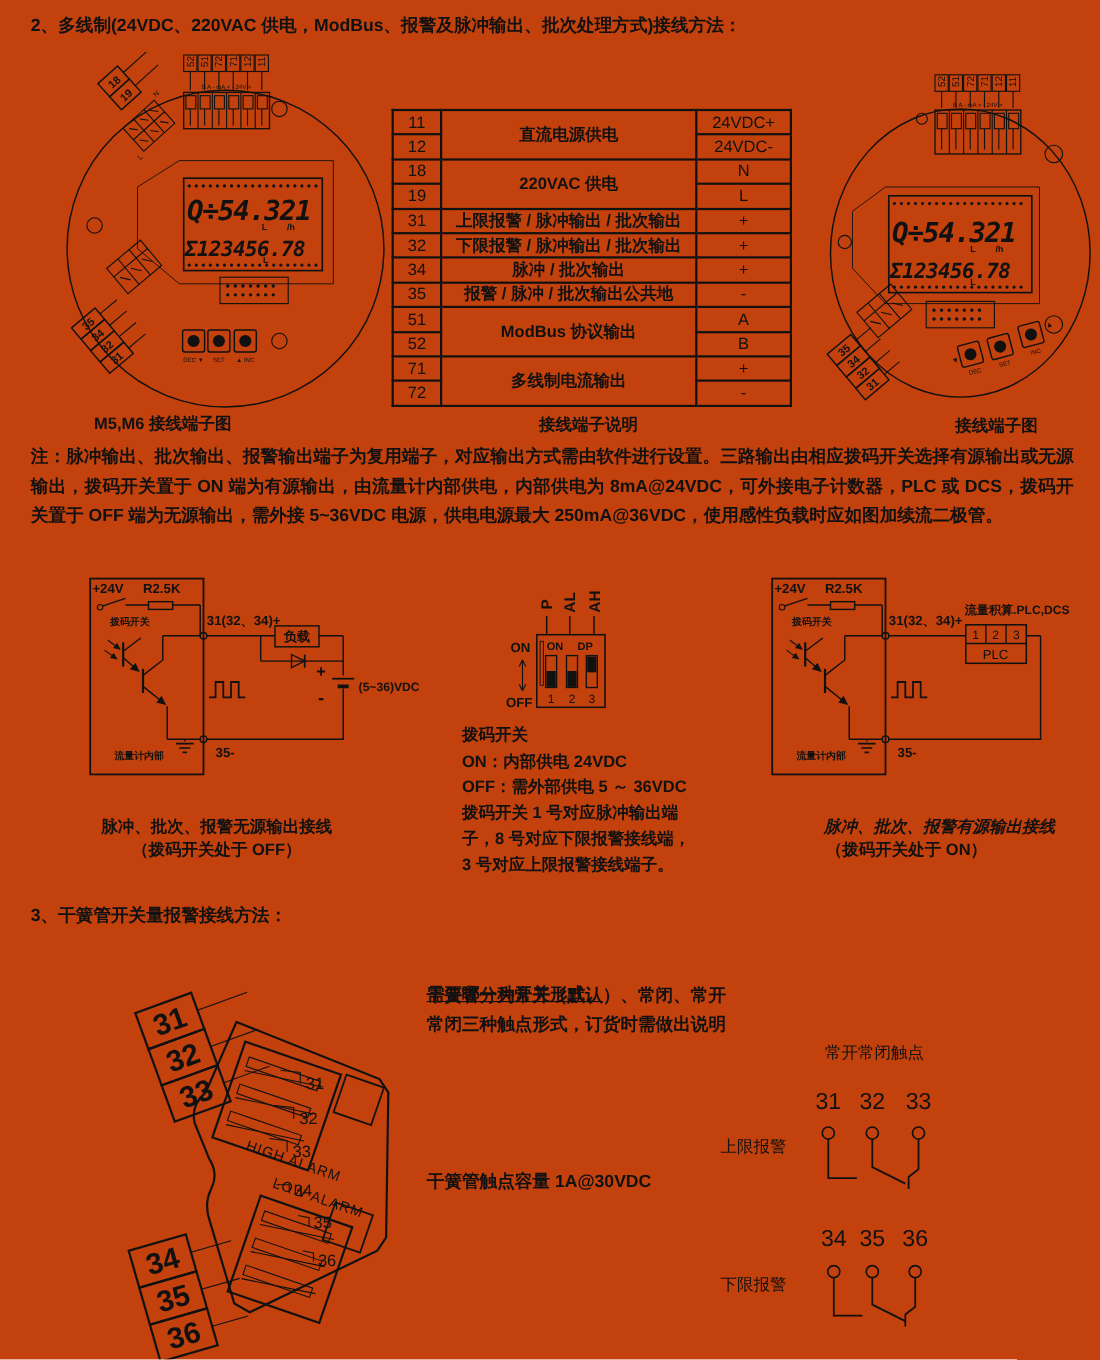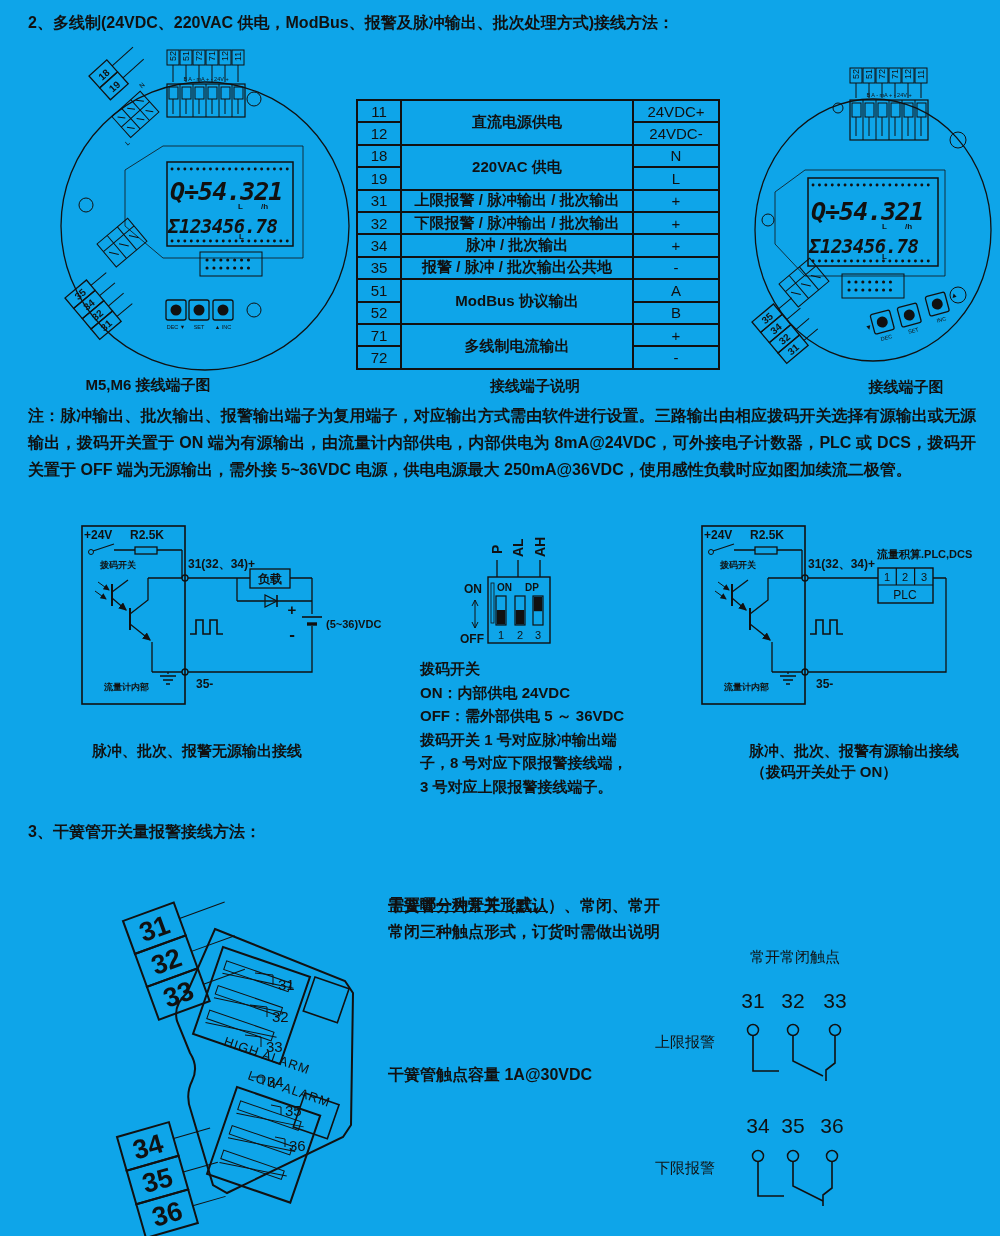--- a/index.html
+++ b/index.html
@@ -1,16 +1,16 @@
 <!DOCTYPE html>
 <html><head>
 <meta charset="utf-8">
 <style>
   html,body{margin:0;padding:0;background:#fff;}
-  .page{position:relative;width:1000px;height:1236px;background:#0ea5e9;overflow:hidden;
+  .page{position:relative;width:1000px;height:1236px;background:#c2410c;overflow:hidden;
         font-family:"Liberation Sans","DejaVu Sans",sans-serif;color:#111;}
   .abs{position:absolute;}
   .t16{font-size:16px;font-weight:600;}
   .note{font-size:16px;font-weight:700;line-height:27px;text-align:justify;}
   .cap{font-size:15px;font-weight:700;text-align:center;}
   .dipline{font-size:15px;font-weight:600;line-height:23.5px;white-space:nowrap;}
   .descline{font-size:16px;font-weight:700;line-height:25.5px;white-space:nowrap;}
   table.term{border-collapse:collapse;}
   table.term td{border:2px solid #111;text-align:center;padding:0;height:20.4px;font-size:15px;}
   td.no{width:42px;font-weight:400;}
@@ -321,20 +321,21 @@
       <line x1="242" y1="95" x2="262" y2="95" class="sline" stroke-width="1.6"></line>
       <line x1="247" y1="102" x2="257" y2="102" class="sline" stroke-width="3.4"></line>
       <text x="232" y="93" font-size="15" font-weight="700" text-anchor="middle">+</text>
       <text x="232" y="118" font-size="17" font-weight="700" text-anchor="middle">-</text>
       <text x="266" y="106" font-size="11" font-weight="600">(5~36)VDC</text>
     </g>
     <path class="sline" stroke-width="1.3" d="M252,104 V150 H128"></path>
     <path class="sline" stroke-width="1.6" d="M130,112 h6 v-14 h7 v14 h7 v-14 h7 v14 h6"></path>
   </svg>
   <div class="abs cap" style="left:62px;top:742px;width:270px;">脉冲、批次、报警无源输出接线</div>
+  <div class="abs cap" style="left:62px;top:763px;width:270px;">（拨码开关处于 OFF）</div>
 
   <svg class="abs" style="left:455px;top:528px;" width="190" height="125" viewBox="0 0 190 125">
     <text transform="translate(47,26) rotate(-90)" font-size="14" font-weight="700">P</text>
     <text transform="translate(68,29) rotate(-90)" font-size="14" font-weight="700">AL</text>
     <text transform="translate(90,29) rotate(-90)" font-size="14" font-weight="700">AH</text>
     <path class="sline" stroke-width="1.3" d="M42,32 V49 M63,32 V49 M85,32 V49"></path>
     <rect x="33" y="49" width="62" height="66" class="sline" stroke-width="1.4"></rect>
     <rect x="36" y="55" width="3" height="40" class="sline" stroke-width="0.8"></rect>
     <text x="42" y="63" font-size="10" font-weight="700">ON</text>
     <text x="70" y="63" font-size="10" font-weight="700">DP</text>
@@ -403,21 +404,21 @@
       <rect x="196" y="46" width="55" height="35" class="sline" stroke-width="1.4"></rect>
       <path class="sline" stroke-width="1.2" d="M196,63 H251 M214.3,46 V63 M232.6,46 V63"></path>
       <text x="205" y="59" font-size="11" text-anchor="middle">1</text>
       <text x="223" y="59" font-size="11" text-anchor="middle">2</text>
       <text x="242" y="59" font-size="11" text-anchor="middle">3</text>
       <text x="223" y="77" font-size="12" text-anchor="middle">PLC</text>
     </g>
     <path class="sline" stroke-width="1.3" d="M126,56 H196 M251,56 H264 M264,56 V150 H126"></path>
     <path class="sline" stroke-width="1.6" d="M128,112 h6 v-14 h7 v14 h7 v-14 h7 v14 h6"></path>
   </svg>
-  <div class="abs cap" style="left:718px;top:742px;width:272px;">脉冲、批次、报警有源输出接线</div>
+  <div class="abs cap" style="left:718px;top:742px;width:272px;font-style:italic;">脉冲、批次、报警有源输出接线</div>
   <div class="abs cap" style="left:688px;top:763px;width:272px;">（拨码开关处于 ON）</div>
 
   <div class="abs t16" style="left:28px;top:822px;width:500px;">3、干簧管开关量报警接线方法：</div>
 
   <svg class="abs" style="left:95px;top:885px;" width="300" height="352" viewBox="0 0 300 352">
     <path class="sline" stroke-width="2" d="M120,44 L250,96 L258,108 L256,240 L248,252 L132,308 L118,300 L96,226 Q90,210 97,196 Q104,182 95,168 L82,136 Q78,120 92,108 Z"></path>
     <g transform="translate(28,36) rotate(-20)">
       <rect x="0" y="0" width="54" height="35" class="sline" stroke-width="2"></rect>
       <rect x="0" y="35" width="54" height="35" class="sline" stroke-width="2"></rect>
       <rect x="0" y="70" width="54" height="35" class="sline" stroke-width="2"></rect>

